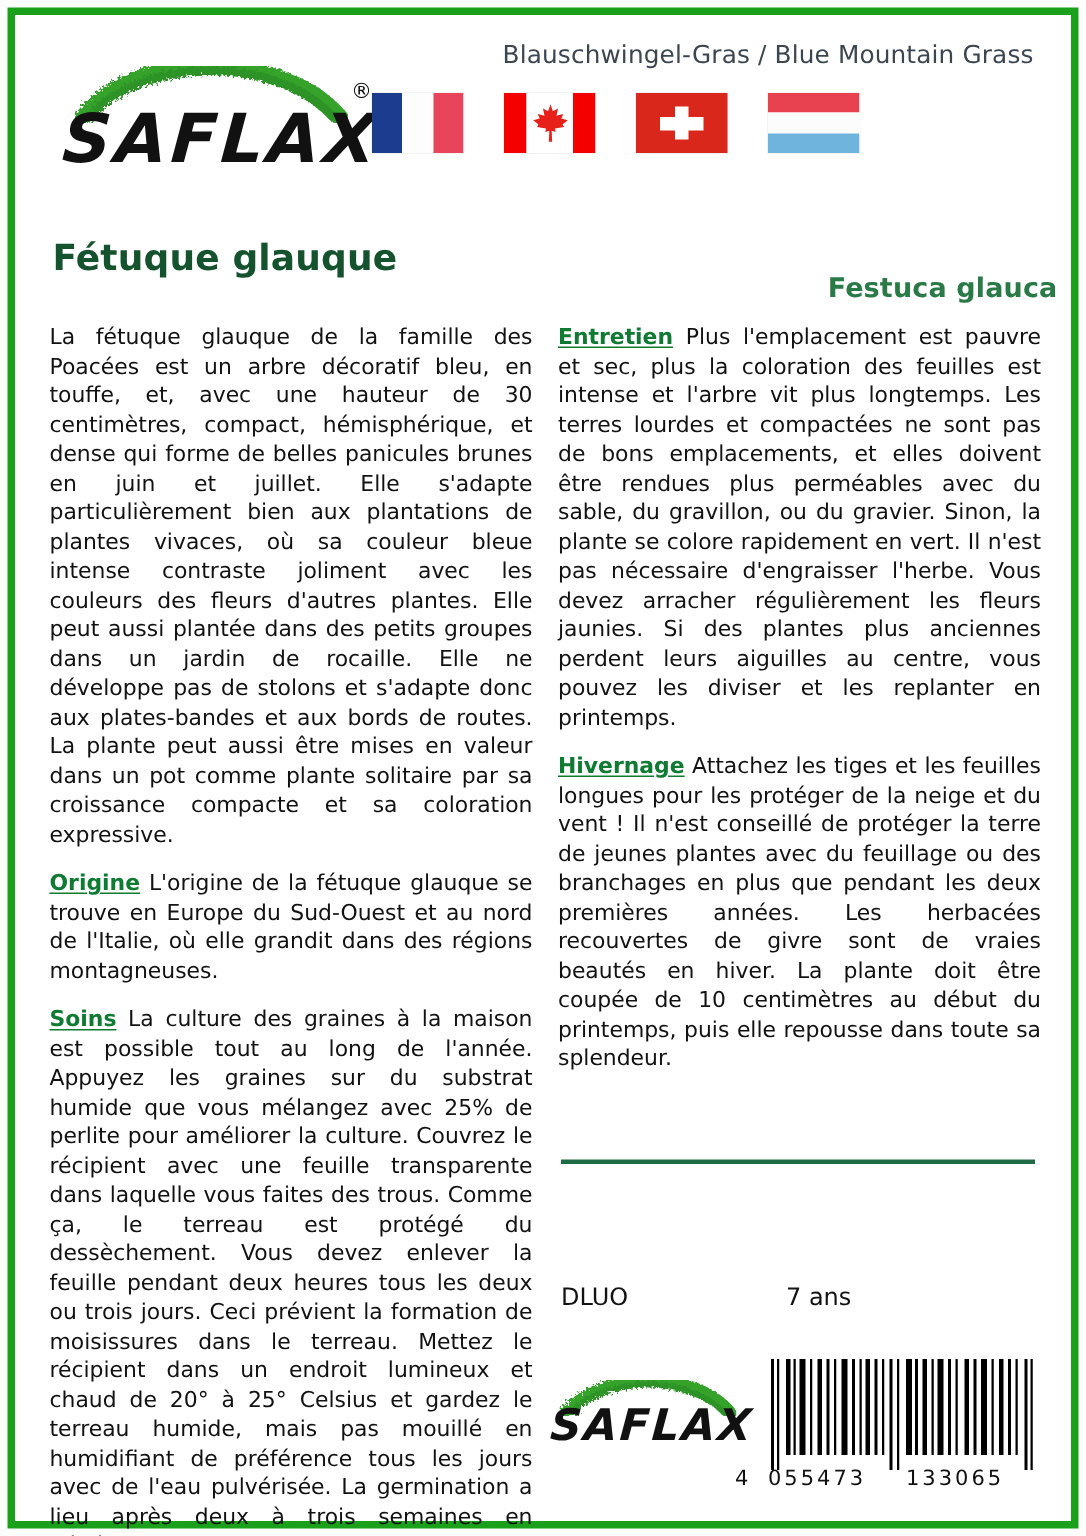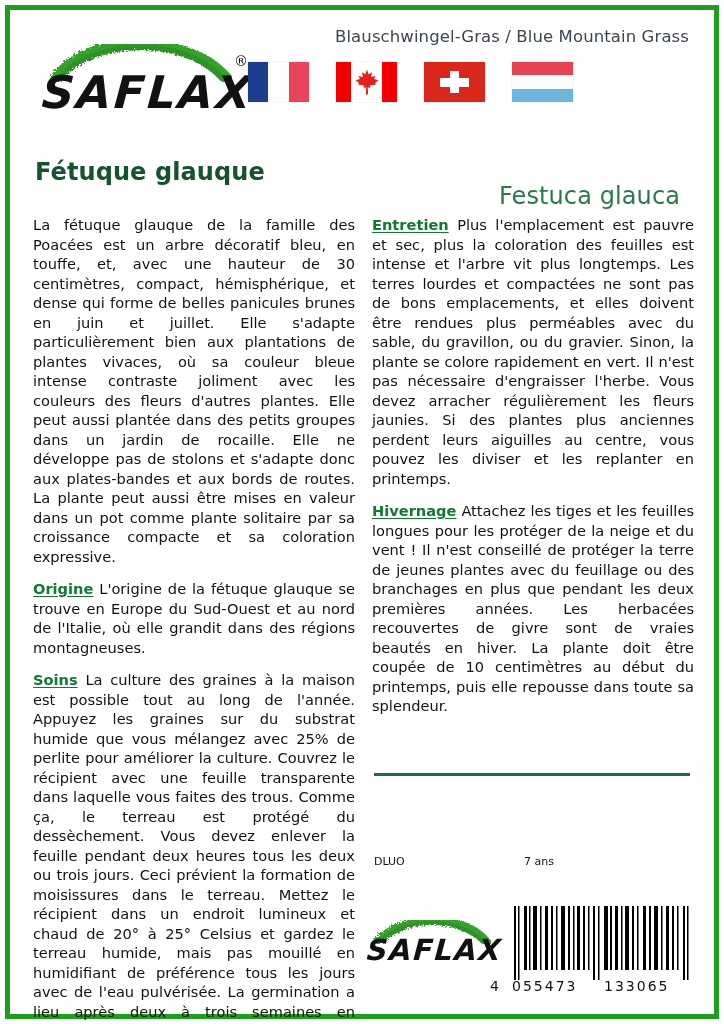--- a/index.html
+++ b/index.html
@@ -146,24 +146,24 @@
     position: absolute;
     left: 35px;
     top: 158px;
     font-size: 24px;
     font-weight: 700;
     color: #14532d;
     letter-spacing: 0.1px;
   }
   .title-latin {
     position: absolute;
-    right: 44px;
+    right: 19px;
     top: 182px;
-    font-size: 24px;
-    font-weight: 400;
+    font-size: 18px;
+    font-weight: 700;
     color: #2a7a48;
     letter-spacing: 0.1px;
   }
 
   
   .col {
     position: absolute;
     top: 215px;
     width: 322px;
     font-size: 14.6px;
@@ -194,21 +194,21 @@
     height: 3px;
     background: #1e6b45;
   }
 
   
   .info {
     position: absolute;
     left: 374px;
     top: 855px;
     width: 320px;
-    font-size: 11px;
+    font-size: 16px;
     color: #121212;
   }
   .info-row {
     display: flex;
     margin-bottom: 11px;
   }
   .info-label { width: 150px; }
   .info-value { flex: 1; }
 
   

